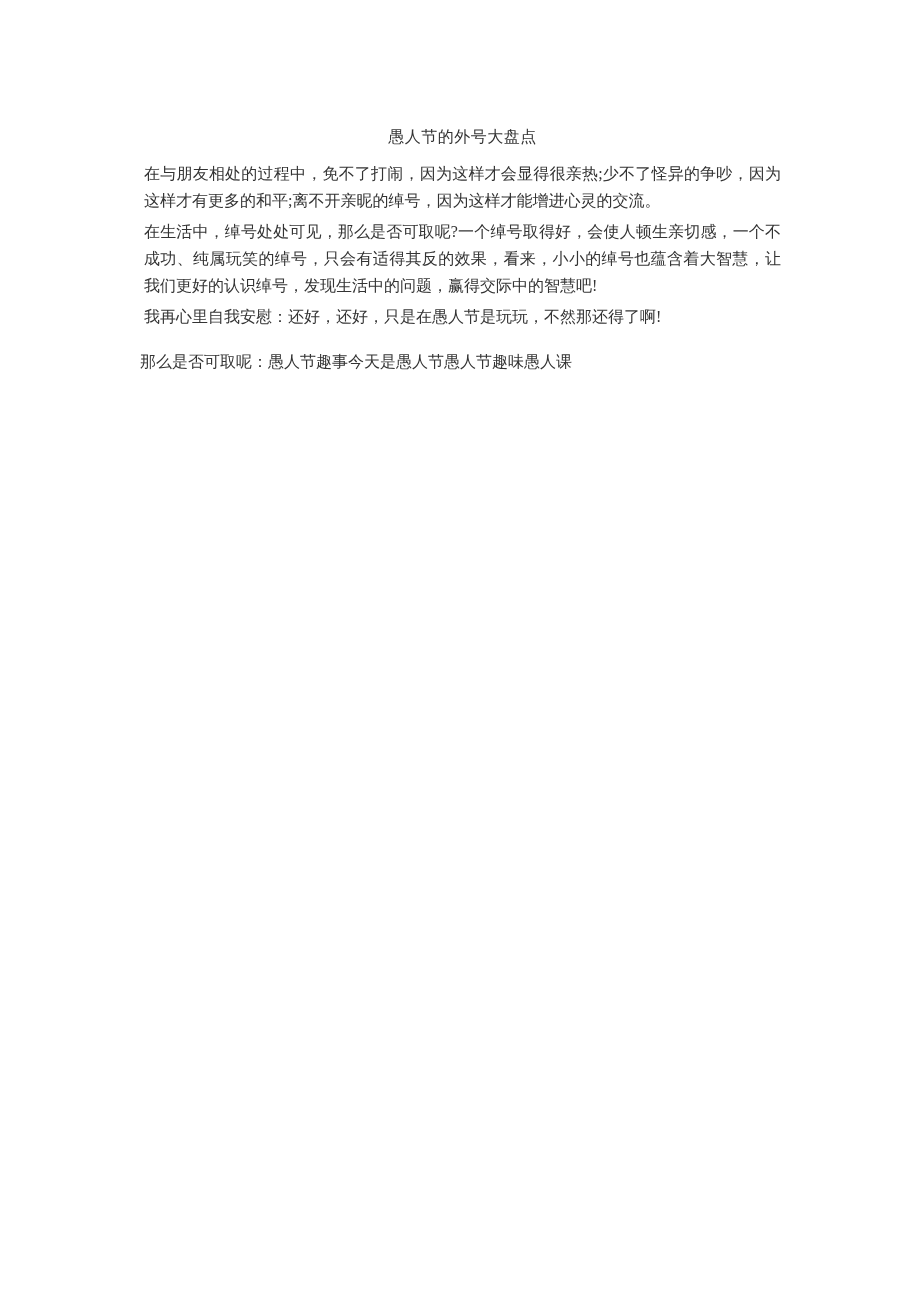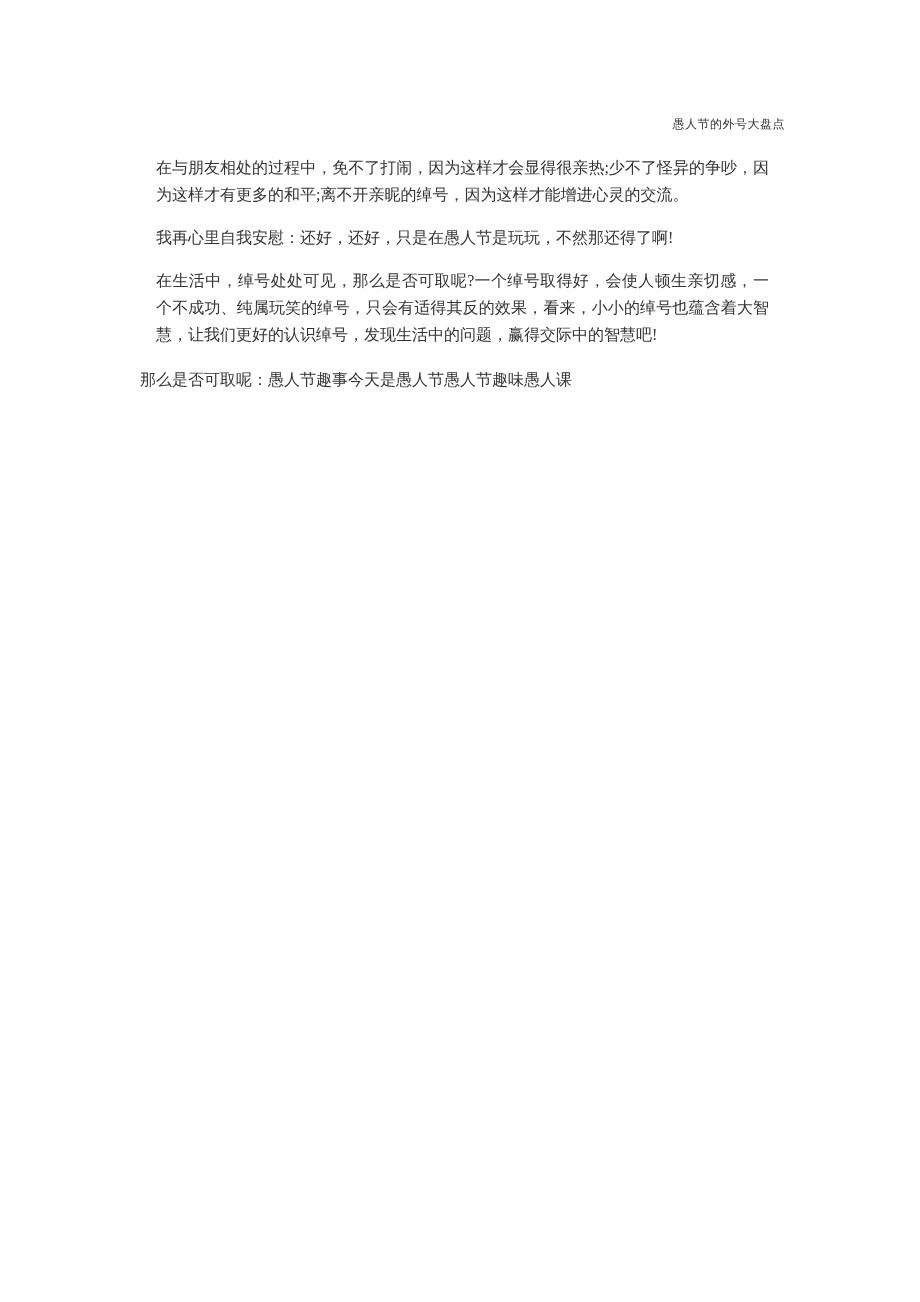--- a/index.html
+++ b/index.html
@@ -20,47 +20,47 @@
     inset: 0;
     background: #ffffff;
   }
   .content {
     position: absolute;
     left: 140px;
     top: 111px;
     width: 645px;
   }
   .doc-title {
-    font-size: 12px;
+    font-size: 16px;
     font-weight: normal;
     line-height: 27px;
-    text-align: right;
-    margin: 0 0 10px 0;
+    text-align: center;
+    margin: 12px 0 10px 0;
     letter-spacing: 0.5px;
   }
   .para {
     font-size: 16px;
     line-height: 27px;
     text-align: justify;
     text-justify: inter-ideograph;
-    margin: 16px;
+    margin: 4px;
     word-break: break-all;
   }
   .footer-line {
     font-size: 16px;
     line-height: 27px;
     margin: 18px 0 0 0;
   }
 </style>
 </head>
 <body>
 
 <div class="page">
   <div class="content">
     <h1 class="doc-title">愚人节的外号大盘点</h1>
 
     <p class="para">在与朋友相处的过程中，免不了打闹，因为这样才会显得很亲热;少不了怪异的争吵，因为这样才有更多的和平;离不开亲昵的绰号，因为这样才能增进心灵的交流。</p>
+    <p class="para">在生活中，绰号处处可见，那么是否可取呢?一个绰号取得好，会使人顿生亲切感，一个不成功、纯属玩笑的绰号，只会有适得其反的效果，看来，小小的绰号也蕴含着大智慧，让我们更好的认识绰号，发现生活中的问题，赢得交际中的智慧吧!</p>
     <p class="para">我再心里自我安慰：还好，还好，只是在愚人节是玩玩，不然那还得了啊!</p>
-    <p class="para">在生活中，绰号处处可见，那么是否可取呢?一个绰号取得好，会使人顿生亲切感，一个不成功、纯属玩笑的绰号，只会有适得其反的效果，看来，小小的绰号也蕴含着大智慧，让我们更好的认识绰号，发现生活中的问题，赢得交际中的智慧吧!</p>
 
     <p class="footer-line">那么是否可取呢：愚人节趣事今天是愚人节愚人节趣味愚人课</p>
   </div>
 </div>
 
 </body></html>

